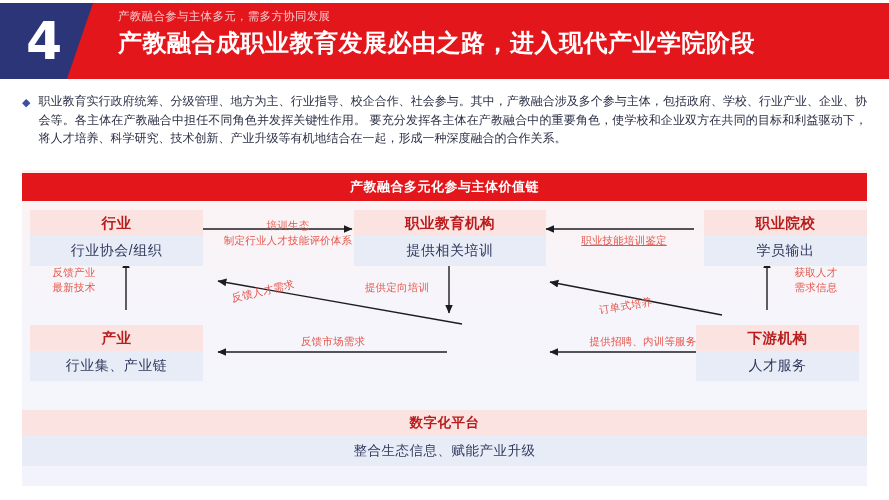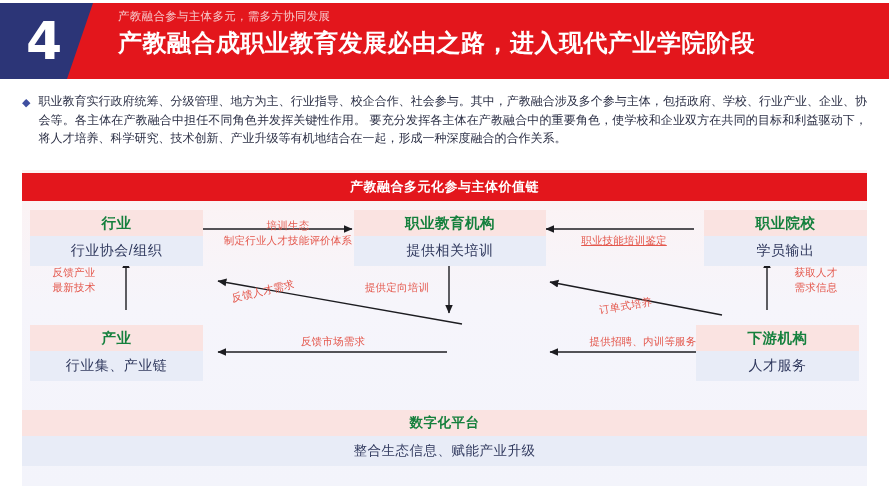--- a/index.html
+++ b/index.html
@@ -58,21 +58,21 @@
   }
   .panel-title{
     position:absolute;left:0;top:3px;width:845px;height:28px;
     background:#e3161c;color:#ffffff;font-size:13px;font-weight:bold;
     display:flex;align-items:center;justify-content:center;letter-spacing:.5px;
   }
 
   
   .node{position:absolute;}
   .node .nh{
-    background:#fae3e1;color:#15803d;font-size:14.5px;font-weight:bold;
+    background:#fae3e1;color:#b91c1c;font-size:14.5px;font-weight:bold;
     height:26px;display:flex;align-items:center;justify-content:center;
     letter-spacing:.5px;
   }
   .node .nb{
     background:#e8ecf7;color:#30395e;font-size:14px;
     height:30px;display:flex;align-items:center;justify-content:center;
     letter-spacing:.5px;
   }
   .node.wide .nh{font-size:13.5px;height:26px;}
   .node.wide .nb{font-size:13.5px;height:30px;}

